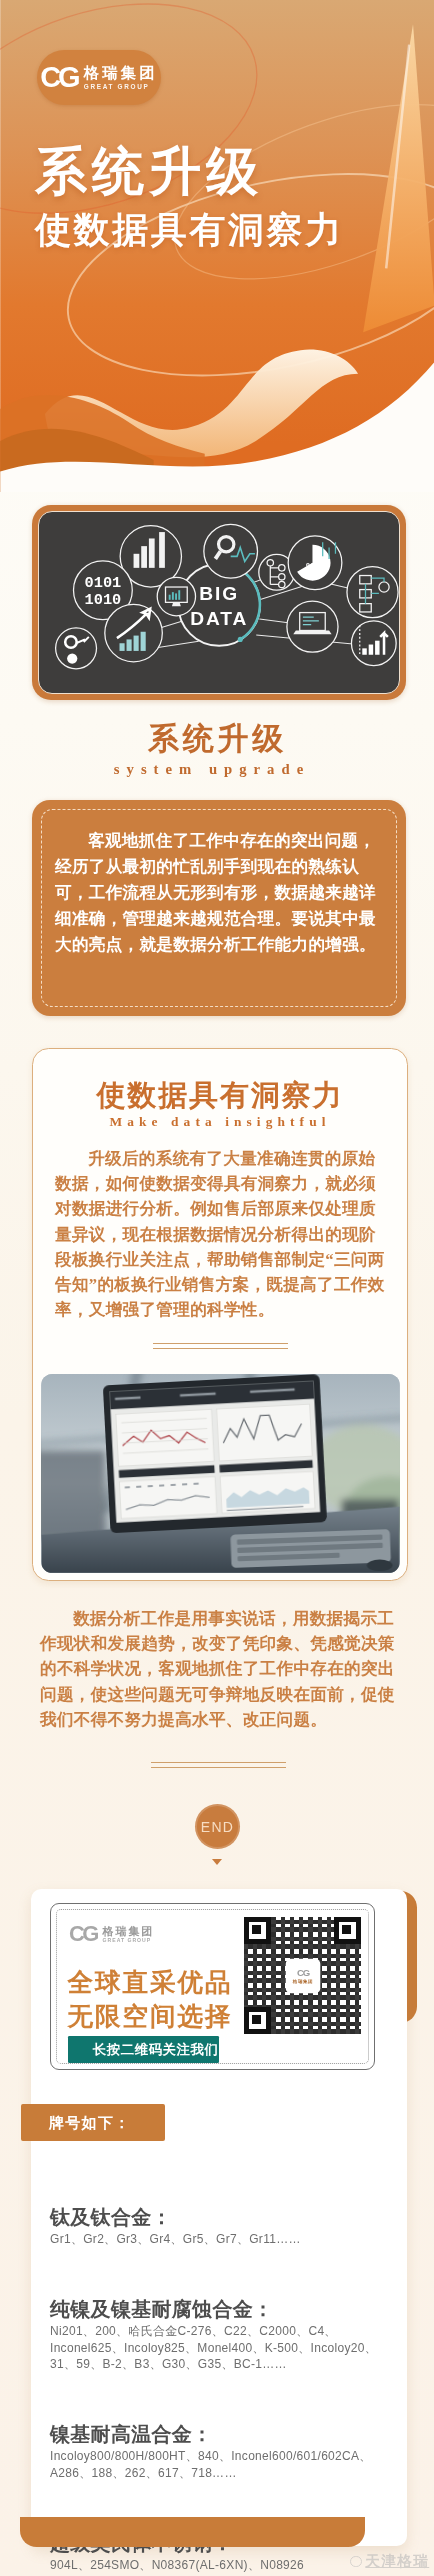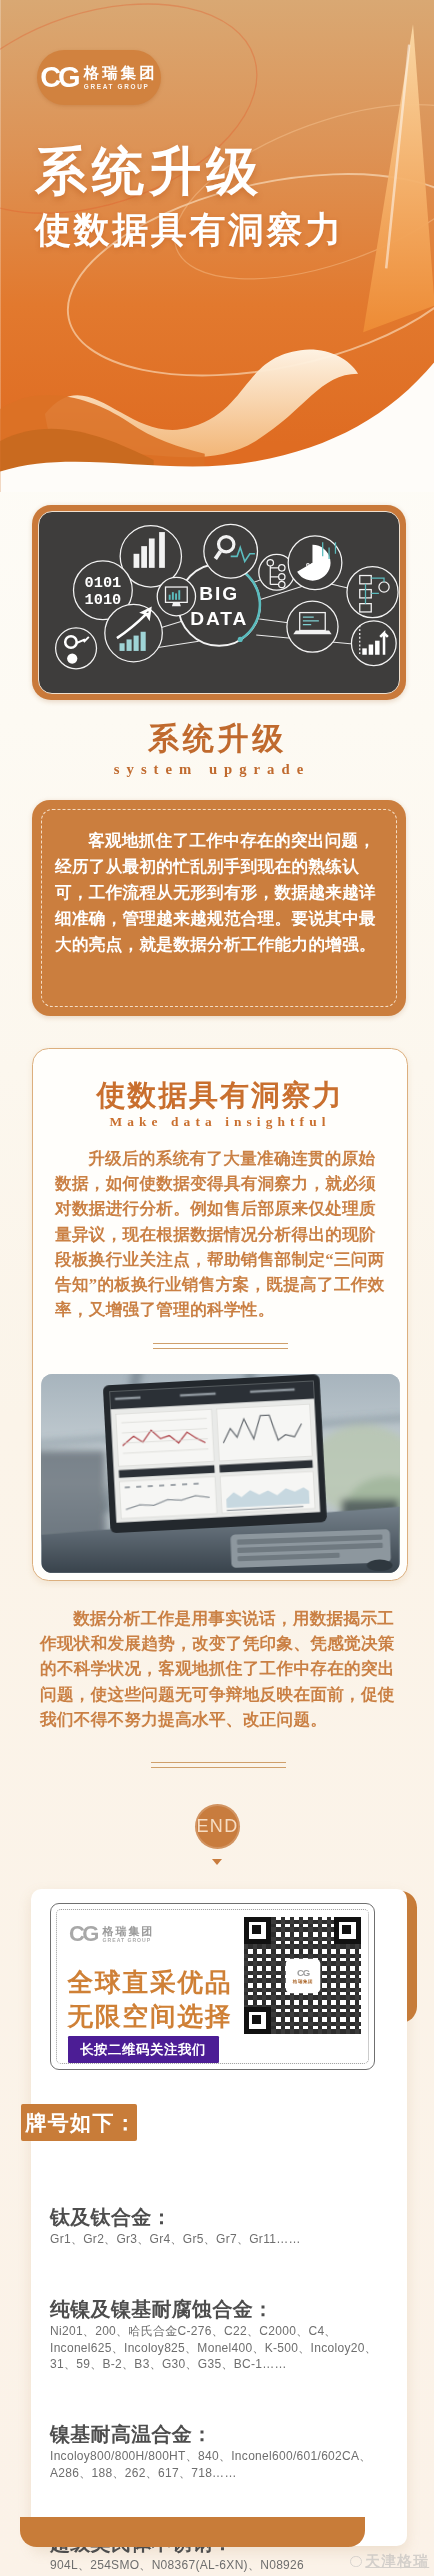--- a/index.html
+++ b/index.html
@@ -58,55 +58,55 @@
 
   
   .close-par{position:absolute;left:40px;width:355px;top:1606px;color:#ca8044;font-size:16.6px;font-weight:700;
              line-height:1.52;text-indent:2em;letter-spacing:0.3px;font-family:"Liberation Serif",serif;}
   .div2{position:absolute;left:151px;top:1762px;}
 
   
   .end-badge{position:absolute;left:195px;top:1804px;width:45px;height:45px;border-radius:50%;
              background:#c87c3e;display:flex;align-items:center;justify-content:center;
              box-shadow:inset 0 0 0 1.9px rgba(255,255,255,.18);}
-  .end-badge span{color:#f6dcc2;font-size:18px;letter-spacing:1.3px;font-weight:400;}
+  .end-badge span{color:#f6dcc2;font-size:14px;letter-spacing:1.3px;font-weight:400;}
   .end-tri{position:absolute;left:212px;top:1859px;width:0;height:0;border-left:5.8px solid transparent;
            border-right:5.8px solid transparent;border-top:6.4px solid #c87c3e;}
 
   
   .side-bar{position:absolute;left:384px;top:1891px;width:33px;height:132px;border-radius:16.6px;background:#c87c39;}
   .qr-card{position:absolute;left:31px;top:1889px;width:376px;height:657px;background:#ffffff;
            border-radius:10.2px;box-shadow:0 5.1px 12.8px rgba(180,140,90,.18);}
   .qr-panel{position:absolute;left:19px;top:14px;width:323px;height:165px;border:1px solid #6f6f6f;border-radius:9px;}
   .qr-dotted{position:absolute;left:5.1px;top:5.1px;right:5.1px;bottom:5.1px;border:1px dotted #9a9a9a;border-radius:5.1px;}
   .qr-logo-row{position:absolute;left:18px;top:19px;display:flex;align-items:center;gap:5.8px;}
   .qr-mono{color:#a8a8a8;font-size:22px;font-weight:900;letter-spacing:-2.6px;line-height:1;}
   .qr-logo-cn{color:#9b9b9b;font-size:11px;font-weight:700;letter-spacing:1.9px;line-height:1.15;}
   .qr-logo-en{color:#ababab;font-size:5.1px;font-weight:700;letter-spacing:1px;}
   .qr-slogan1{position:absolute;left:16.6px;top:61px;color:#cf8036;font-size:25.6px;font-weight:900;letter-spacing:1.9px;}
   .qr-slogan2{position:absolute;left:16.6px;top:95px;color:#cf8036;font-size:25.6px;font-weight:900;letter-spacing:1.9px;}
-  .qr-btn{position:absolute;left:16.6px;top:132px;width:151px;height:27px;background:#4c1d95;color:#fff;
-          font-size:13.4px;font-weight:700;text-align:center;line-height:27px;letter-spacing:0.6px;border-radius:1.3px;cursor:pointer;}
+  .qr-btn{position:absolute;left:16.6px;top:132px;width:151px;height:27px;background:#0f766e;color:#fff;
+          font-size:13.4px;font-weight:700;text-align:right;line-height:27px;letter-spacing:0.6px;border-radius:1.3px;cursor:pointer;}
   .qr-box{position:absolute;left:189px;top:9px;width:125px;height:125px;background:#fff;}
   .qr-noise{position:absolute;left:3.8px;top:3.8px;right:3.8px;bottom:3.8px;
     background:
       repeating-linear-gradient(0deg,#111 0 4.5px,transparent 4.5px 8.3px,#111 8.3px 11.5px,transparent 11.5px 17px),
       repeating-linear-gradient(90deg,#111 0 3.8px,transparent 3.8px 9px,#111 9px 13.4px,transparent 13.4px 18.5px);
     background-blend-mode:screen;opacity:.88;}
   .finder{position:absolute;width:27px;height:27px;border:5.8px solid #111;background:#fff;box-sizing:border-box;}
   .finder::after{content:"";position:absolute;left:3.2px;top:3.2px;width:9px;height:9px;background:#111;}
   .f-tl{left:3.8px;top:3.8px;} .f-tr{right:3.8px;top:3.8px;} .f-bl{left:3.8px;bottom:3.8px;}
   .qr-center{position:absolute;left:47px;top:47px;width:32px;height:32px;background:#fff;border-radius:3.8px;
              display:flex;flex-direction:column;align-items:center;justify-content:center;box-shadow:0 0 0 1.3px #fff;}
   .qr-center .m{color:#9b9b9b;font-size:9.6px;font-weight:900;letter-spacing:-1.3px;line-height:1;}
   .qr-center .c{color:#ad6a2f;font-size:4.5px;font-weight:700;letter-spacing:0.6px;margin-top:1.3px;}
 
   
   .grades-hd{position:absolute;left:21px;top:2104px;width:116px;height:37px;background:#c87c39;color:#fff;
-             font-size:21px;font-weight:700;text-align:right;line-height:37px;letter-spacing:1.3px;border-radius:1.9px;}
+             font-size:15px;font-weight:700;text-align:left;line-height:37px;letter-spacing:1.3px;border-radius:1.9px;padding-left:28px;}
   .grades{position:absolute;left:50px;top:2155px;width:327px;}
   .g-item{margin-bottom:11px;}
   .g-name{color:#4d4d4d;font-size:20px;font-weight:700;line-height:1.4;letter-spacing:0.3px;margin-top:48px;}
   .g-vals{color:#6e6e6e;font-size:12px;line-height:1.36;letter-spacing:0.3px;}
 
   .foot-bar{position:absolute;left:20px;top:2517px;width:345px;height:30px;background:#c87c39;
             border-radius:0 0 16.6px 16.6px;}
   .watermark{position:absolute;left:350px;top:2552px;display:flex;align-items:center;gap:3.8px;opacity:.55;}
   .wm-icon{width:11.5px;height:11.5px;border-radius:50%;border:1.3px solid #b9b9b9;box-sizing:border-box;}
   .wm-text{color:#b5b5b5;font-size:14.7px;font-weight:700;letter-spacing:1.3px;font-family:"Liberation Serif",serif;text-decoration:underline;}

